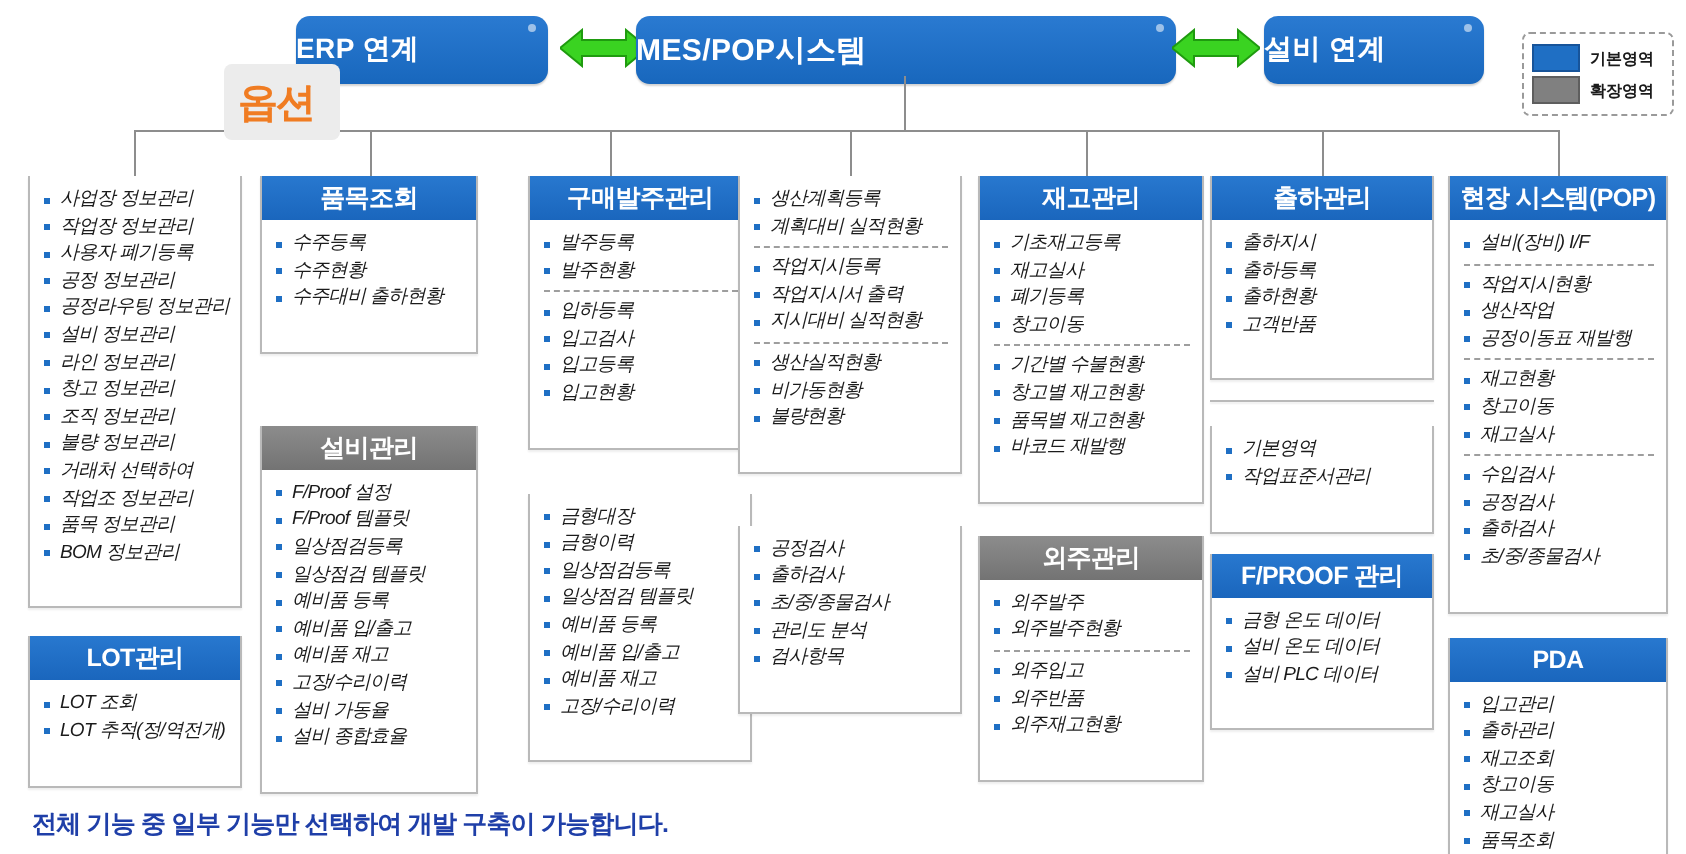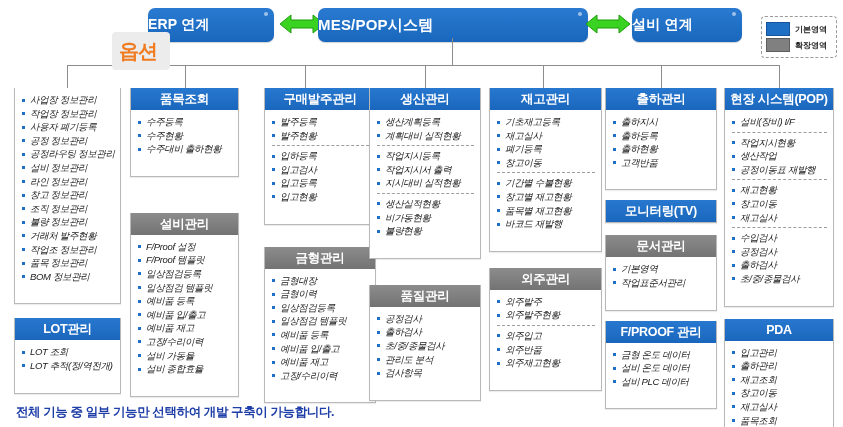--- a/index.html
+++ b/index.html
@@ -181,21 +181,21 @@
           <div class="item">사업장 정보관리</div>
           <div class="item">작업장 정보관리</div>
           <div class="item">사용자 폐기등록</div>
           <div class="item">공정 정보관리</div>
           <div class="item">공정라우팅 정보관리</div>
           <div class="item">설비 정보관리</div>
           <div class="item">라인 정보관리</div>
           <div class="item">창고 정보관리</div>
           <div class="item">조직 정보관리</div>
           <div class="item">불량 정보관리</div>
-          <div class="item">거래처 발주현황</div>
+          <div class="item">거래처 선택하여</div>
           <div class="item">작업조 정보관리</div>
           <div class="item">품목 정보관리</div>
           <div class="item">BOM 정보관리</div>
         </div>
       </div>
       <div style="height: 14px;"></div>
       <div class="card">
         <div class="card-head basic">LOT관리</div>
         <div class="card-body">
           <div class="item">LOT 조회</div>
@@ -237,52 +237,49 @@
           <div class="item">발주현황</div>
           <div class="divider"></div>
           <div class="item">입하등록</div>
           <div class="item">입고검사</div>
           <div class="item">입고등록</div>
           <div class="item">입고현황</div>
         </div>
       </div>
       <div style="height: 22px;"></div>
       <div class="card">
-        <div class="card-head ext">금형관리</div>
         <div class="card-body">
           <div class="item">금형대장</div>
           <div class="item">금형이력</div>
           <div class="item">일상점검등록</div>
           <div class="item">일상점검 템플릿</div>
           <div class="item">예비품 등록</div>
           <div class="item">예비품 입/출고</div>
           <div class="item">예비품 재고</div>
           <div class="item">고장/수리이력</div>
         </div>
       </div>
     </div>
   <div class="col" id="col4" style="left:369px;width:112px;">
       <div class="card">
-        <div class="card-head basic">생산관리</div>
         <div class="card-body">
           <div class="item">생산계획등록</div>
           <div class="item">계획대비 실적현황</div>
           <div class="divider"></div>
           <div class="item">작업지시등록</div>
           <div class="item">작업지시서 출력</div>
           <div class="item">지시대비 실적현황</div>
           <div class="divider"></div>
           <div class="item">생산실적현황</div>
           <div class="item">비가동현황</div>
           <div class="item">불량현황</div>
         </div>
       </div>
       <div style="height: 26px;"></div>
       <div class="card">
-        <div class="card-head ext">품질관리</div>
         <div class="card-body">
           <div class="item">공정검사</div>
           <div class="item">출하검사</div>
           <div class="item">초/중/종물검사</div>
           <div class="item">관리도 분석</div>
           <div class="item">검사항목</div>
         </div>
       </div>
     </div>
   <div class="col" id="col5" style="left:489px;width:113px;">
@@ -318,25 +315,23 @@
         <div class="card-head basic">출하관리</div>
         <div class="card-body">
           <div class="item">출하지시</div>
           <div class="item">출하등록</div>
           <div class="item">출하현황</div>
           <div class="item">고객반품</div>
         </div>
       </div>
       <div style="height: 10px;"></div>
       <div class="card">
-        <div class="card-head basic">모니터링(TV)</div>
       </div>
       <div style="height: 12px;"></div>
       <div class="card">
-        <div class="card-head ext">문서관리</div>
         <div class="card-body">
           <div class="item">기본영역</div>
           <div class="item">작업표준서관리</div>
         </div>
       </div>
       <div style="height: 10px;"></div>
       <div class="card">
         <div class="card-head basic">F/PROOF 관리</div>
         <div class="card-body">
           <div class="item">금형 온도 데이터</div>

